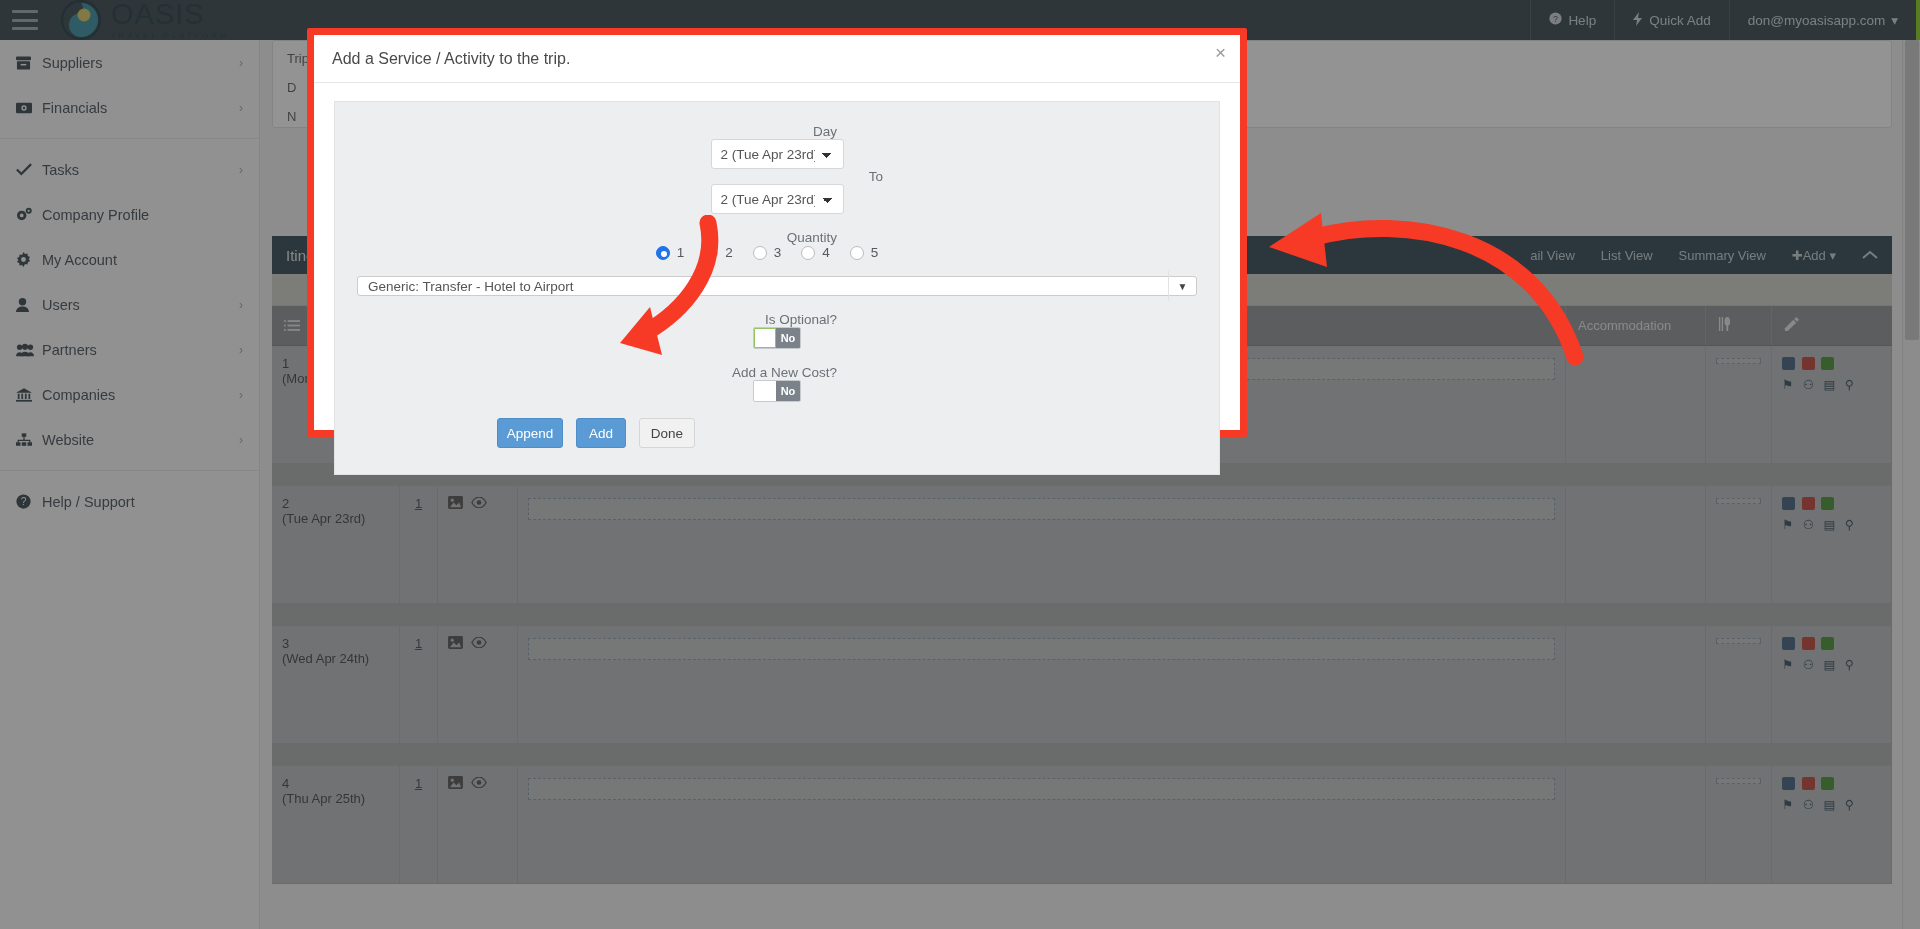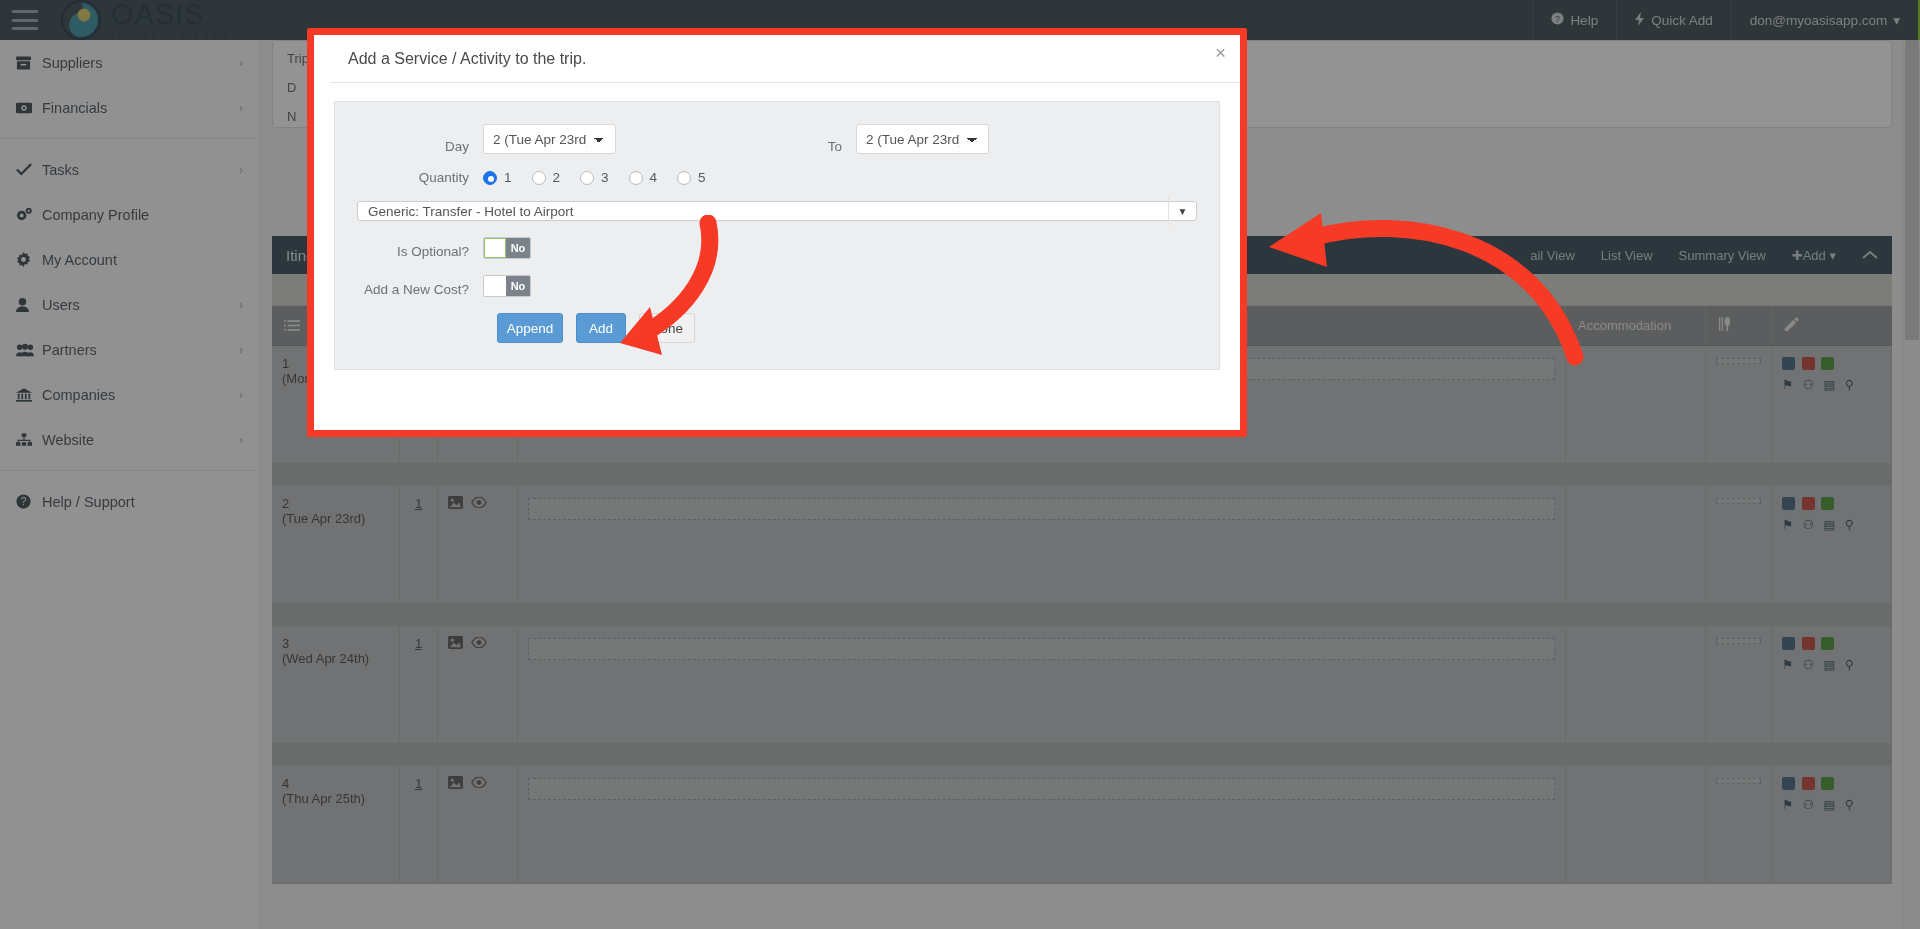--- a/index.html
+++ b/index.html
@@ -30,21 +30,21 @@
   }
   .brand-mark { width:42px; height:42px; position:relative; }
   .brand-text { display:flex; flex-direction:column; line-height:1; }
   .brand-text .b1 { font-size:29px; letter-spacing:1px; color:#16303c; font-weight:400;}
   .brand-text .b2 { font-size:7.5px; letter-spacing:3.2px; color:#16303c; margin-top:3px;}
   .topbar-right { margin-left:auto; display:flex; align-items:stretch; height:40px; }
   .tb-item {
     display:flex; align-items:center; gap:6px; padding:0 18px;
     color:#cfd6da; font-size:13.5px; border-left:1px solid #45525a;
   }
-  .tb-item:last-child { border-right:2px solid #84cc16;justify-content:flex-end; }
+  .tb-item:last-child { border-right:4px solid #84cc16;justify-content:flex-end; }
 
   
   .sidebar {
     position:absolute; top:40px; left:0; width:260px; bottom:0;
     background:#fbfbfb; border-right:1px solid #e4e4e4;
   }
   .side-item {
     display:flex; align-items:center; height:45px; padding:12px 16px;
     color:#3d4852; font-size:14.5px; position:relative;
   }
@@ -105,29 +105,29 @@
   .vscroll .thumb { position:absolute; top:0; left:2px; width:14px; height:300px; background:#c9c9c9; border-radius:2px;}
 
   
   .modal-outline {
     position:absolute; left:307px; top:28px; width:940px; height:409px;
     border:7px solid #f73a26; background:#ffffff; border-radius:2px;
   }
   .modal-inner { position:absolute; inset:0; background:#fff; }
   .modal-head {
     height:48px; border-bottom:1px solid #e5e5e5; display:flex; align-items:center;
-    padding:0 18px; position:relative;margin-left:16px;
+    padding:0 18px; position:relative;
   }
   .modal-title { font-size:16px; color:#4a4a4a; }
   .modal-x {
     position:absolute; right:14px; top:8px; font-size:19px; color:#9a9a9a; line-height:1;
   }
   .modal-body { padding:18px 20px 20px 20px; }
   .form-panel { background:#eceef0; border:1px solid #e0e2e4; padding:22px 0 26px 0; }
-  .frow { display:flex; align-items:flex-end; margin-bottom:16px; }
+  .frow { display:flex; align-items:center; margin-bottom:16px;flex-direction:column; }
   .flabel {
     width:148px; text-align:right; padding-right:14px;
     font-size:13.5px; color:#6b7177;
   }
   .sel {
     appearance:none; -webkit-appearance:none;
     background:#fff; border:1px solid #d5d7d9; border-radius:3px;
     height:30px; font-size:13.5px; color:#555; padding:0 28px 0 9px;
     font-family:"Liberation Sans", sans-serif;
     background-image:

